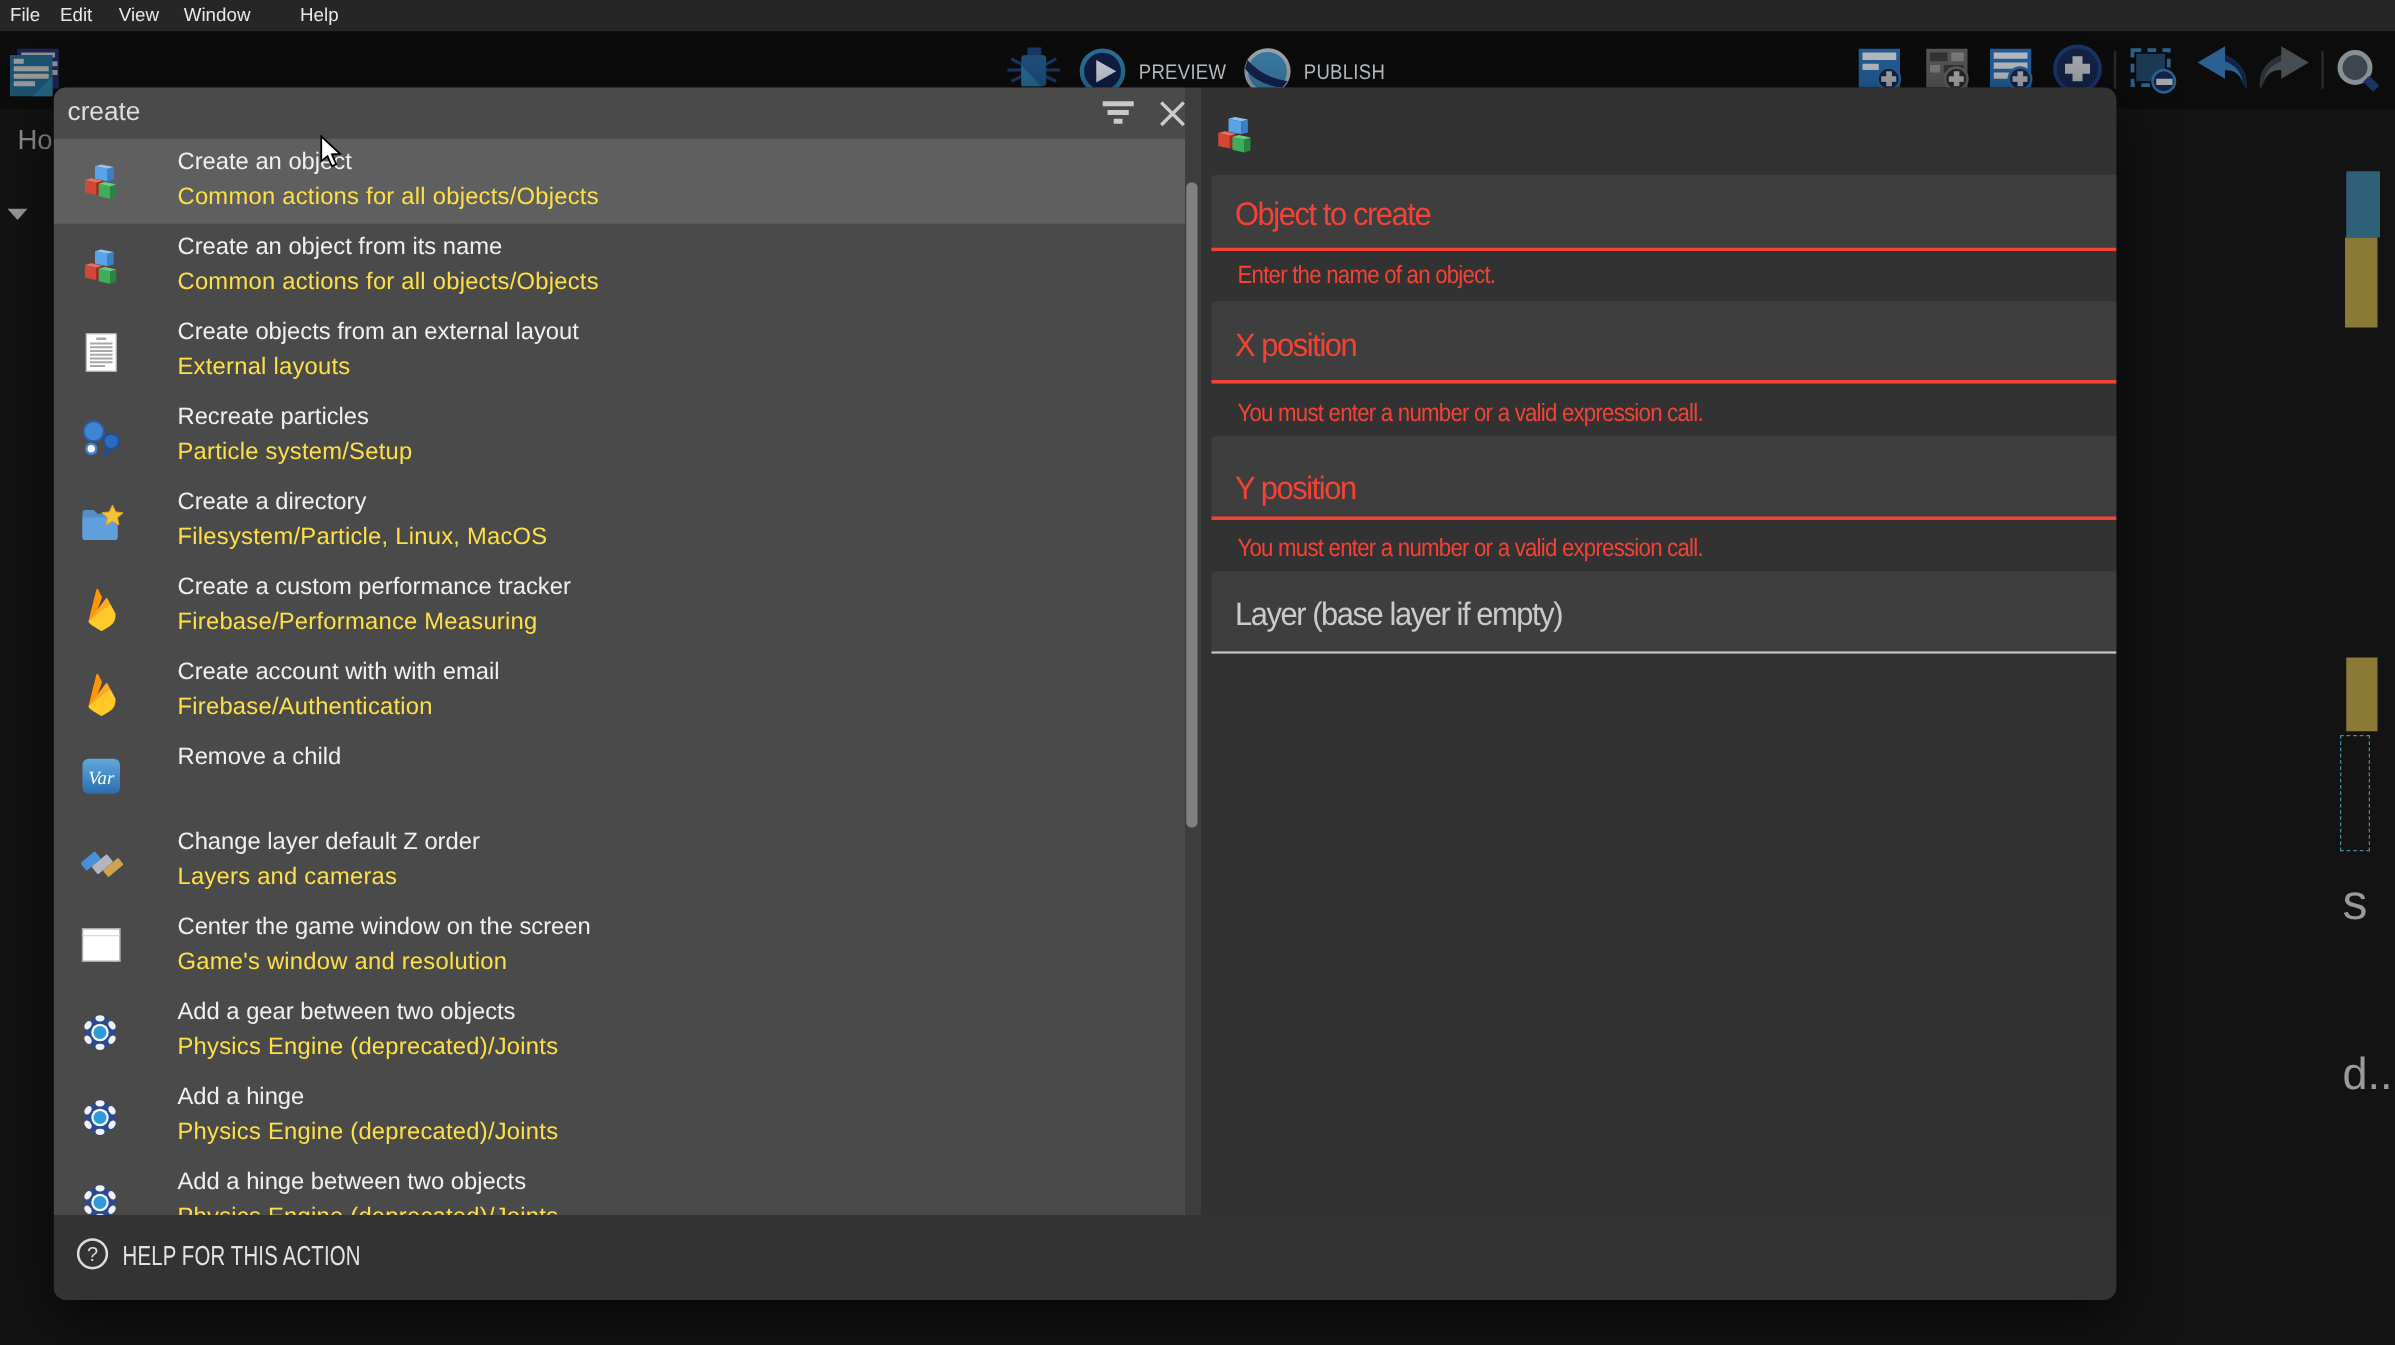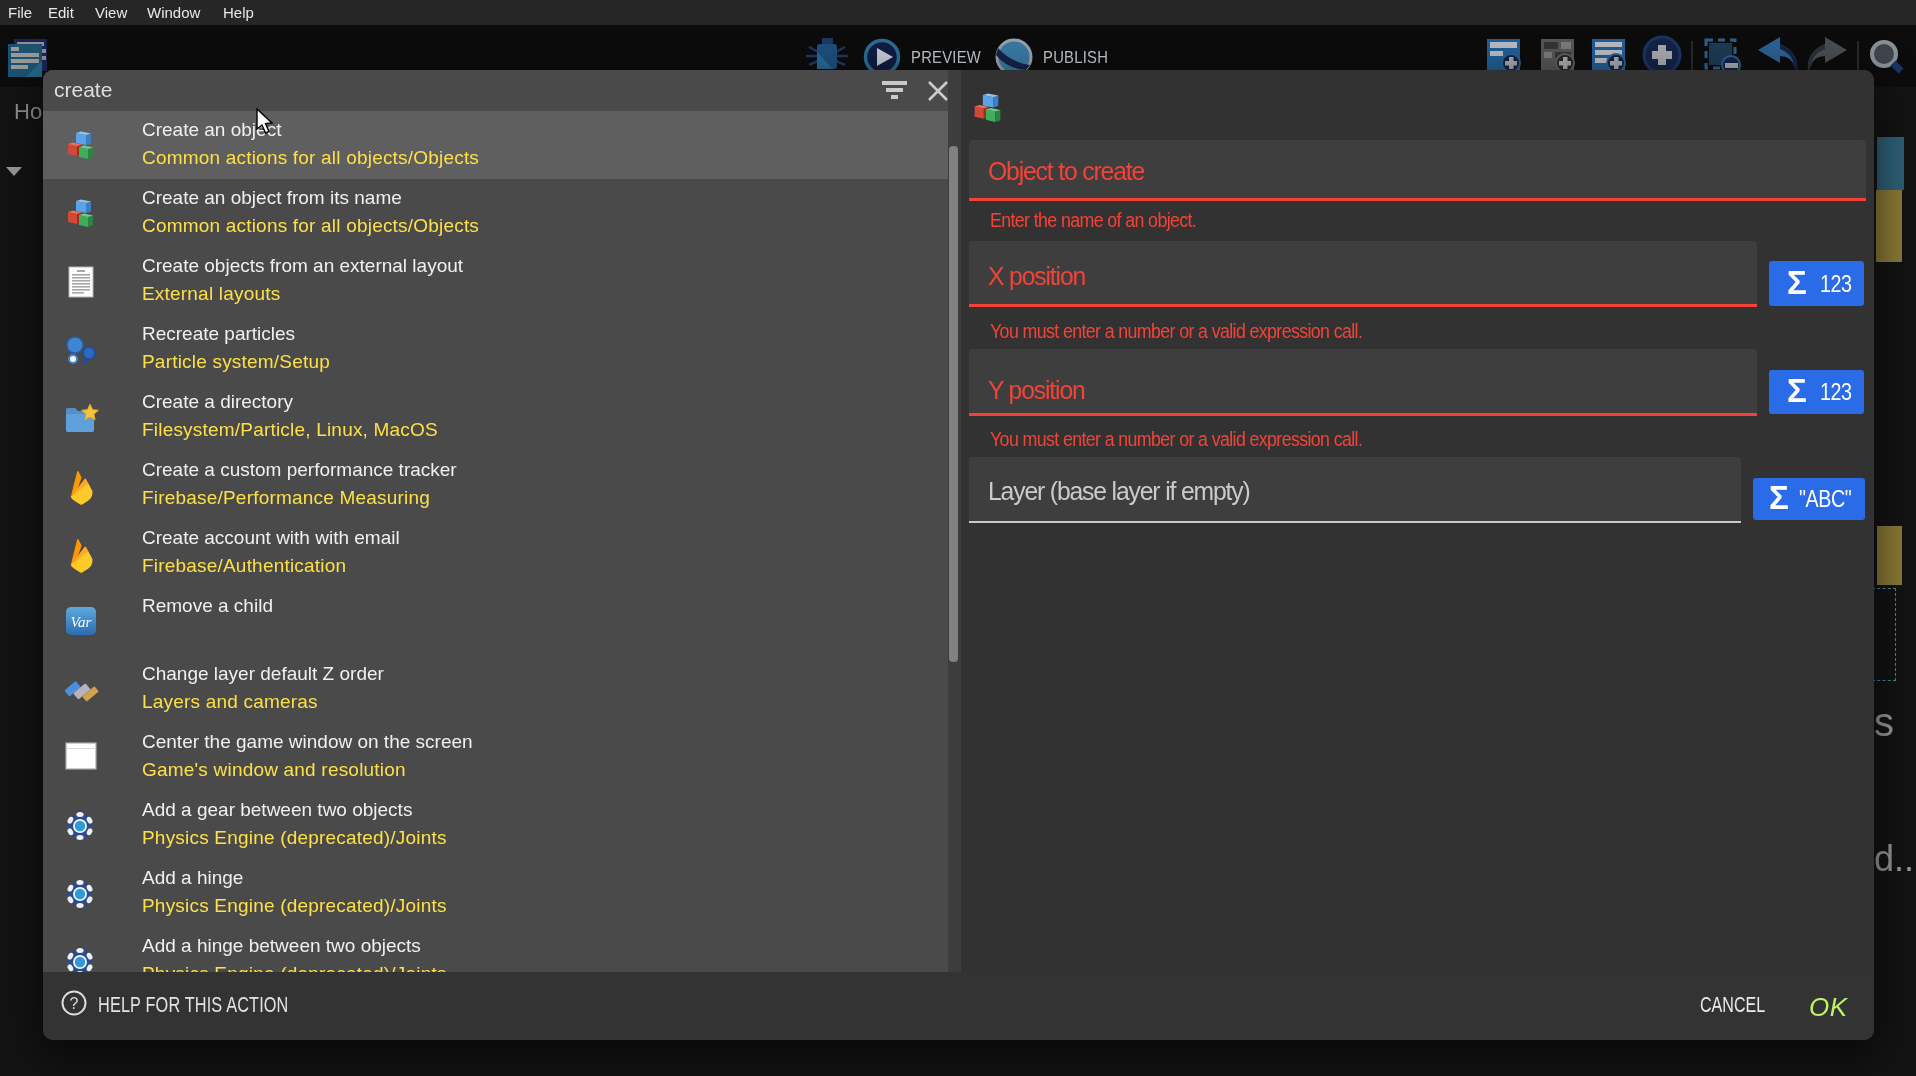--- a/index.html
+++ b/index.html
@@ -2,21 +2,21 @@
 <html><head>
 <meta charset="utf-8">
 <style>
 * { margin:0; padding:0; box-sizing:border-box; }
 html,body { width:1916px; height:1076px; overflow:hidden; background:#131313; font-family:"Liberation Sans", sans-serif; }
 #menubar { position:absolute; left:0; top:0; width:1916px; height:25px; background:#262626; color:#e8e8e8; font-size:15px; }
 #menubar span { position:absolute; top:4px; }
 #toolbar { position:absolute; left:0; top:25px; width:1916px; height:62px; background:#0c0c0c;padding-left:16px; }
 .tlabel { position:absolute; font-size:17px; color:#c0c7cd; letter-spacing:0.3px; transform:scaleX(0.87); transform-origin:left center; }
 
-#dialog { position:absolute; left:43px; top:70px; width:1831px; height:970px; border-radius:10px; overflow:hidden; background:#323232; box-shadow:0 14px 45px rgba(0,0,0,0.65); z-index:20; }
+#dialog { position:absolute; left:43px; top:70px; width:1650px; height:970px; border-radius:10px; overflow:hidden; background:#323232; box-shadow:0 14px 45px rgba(0,0,0,0.65); z-index:20; }
 #leftpane { position:absolute; left:0; top:0; width:905px; height:902px; background:#4a4a4a; }
 #lheader { position:absolute; left:0; top:0; width:905px; height:41px; background:#4a4a4a; }
 #lheader .q { position:absolute; left:11px; top:8px; font-size:21px; color:#dedede; }
 .row { position:absolute; left:0; width:905px; height:68px; }
 .row.sel { background:#5f5f5f; }
 .row .t { position:absolute; left:99px; top:8px; font-size:19px; color:#f0f0f0; white-space:nowrap; }
 .row .s { position:absolute; left:99px; top:36px; font-size:19px; letter-spacing:0.2px; color:#fde047; white-space:nowrap; }
 .row svg, .row .ic { position:absolute; left:22px; }
 #scroll { position:absolute; left:905px; top:0; width:13px; height:902px; background:#3d3d3d; }
 #thumb { position:absolute; left:1px; top:76px; width:9px; height:516px; background:#818181; border-radius:4px; }
@@ -35,21 +35,21 @@
 
 .bgfrag { position:absolute; z-index:5; }
 </style>
 </head>
 <body>
 <div id="menubar">
   <span style="left:8px;">File</span>
   <span style="left:48px;">Edit</span>
   <span style="left:95px;">View</span>
   <span style="left:147px;">Window</span>
-  <span style="left:223px;">Help</span>
+  <span style="left:240px;">Help</span>
 </div>
 <div id="toolbar">
   <div id="tb-icons">
       <svg width="1916" height="62" viewBox="0 0 1916 62" style="position:absolute;left:0;top:0;">
 
 <rect x="14" y="14" width="33" height="32" fill="#1c2355"></rect>
 <rect x="17" y="17" width="27" height="4" fill="#8f8f8f"></rect>
 <rect x="41" y="24" width="5" height="4" fill="#8f8f8f"></rect>
 <rect x="41" y="31" width="5" height="4" fill="#8f8f8f"></rect>
 <rect x="8" y="19" width="34" height="33" fill="#1b5371"></rect>

